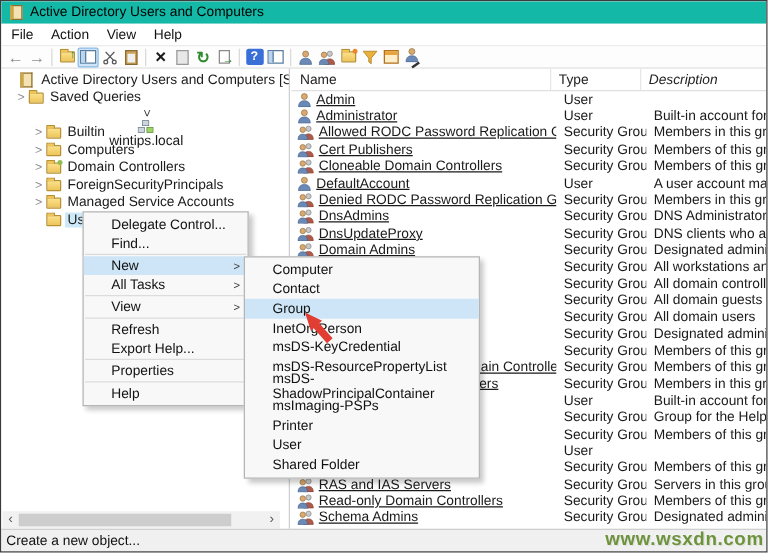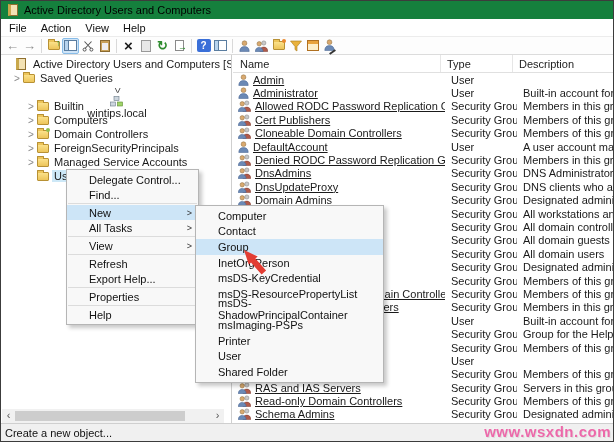--- a/index.html
+++ b/index.html
@@ -2,21 +2,21 @@
 <html><head>
 <meta charset="utf-8">
 <style>
   html,body{margin:0;padding:0;background:#888;}
   #window{
     position:relative;width:614px;height:442px;background:#fff;
     font-family:"Liberation Sans",sans-serif;font-size:11px;color:#1a1a1a;
     border:1px solid #3c3c3c;box-sizing:border-box;overflow:hidden;
   }
   
-  .titlebar{position:absolute;top:0;left:0;right:0;height:18px;background:#15803d;display:flex;align-items:center;}
+  .titlebar{position:absolute;top:0;left:0;right:0;height:18px;background:#14b8a6;display:flex;align-items:center;}
   .app-icon{width:10px;height:12px;margin:0 6px 0 7px;background:#f3e2b4;border:1px solid #8f6f2f;border-left:3px solid #c9a84c;box-sizing:border-box;}
   .title-text{font-size:11px;color:#000;}
   .menubar{position:absolute;top:18px;left:0;right:0;height:17px;background:#fff;display:flex;align-items:center;}
   .menubar .mitem{padding:0 7px;color:#111;}
   .menubar .mitem:first-child{padding-left:8px;}
   .toolbar{position:absolute;top:35px;left:0;right:0;height:19px;background:#fdfdfd;border-top:1px solid #ececec;border-bottom:1px solid #dcdcdc;display:flex;align-items:center;padding-left:3px;box-sizing:border-box;}
   .tb{width:17px;height:16px;display:flex;align-items:center;justify-content:center;position:relative;box-sizing:border-box;border-radius:2px;flex:0 0 auto;}
   .tb.selected{background:#cfe4f7;border:1px solid #88bce8;}
   .tbsep{width:7px;height:14px;flex:0 0 auto;position:relative;}
   .tbsep:before{content:"";position:absolute;left:3px;top:0;bottom:0;width:1px;background:#d9d9d9;}
@@ -51,42 +51,42 @@
   .hscroll{position:absolute;left:1px;bottom:0;width:222px;height:14px;background:#f1f1f1;}
   .sbtn{position:absolute;top:0;width:13px;height:14px;color:#555;font-size:11px;line-height:13px;text-align:center;}
   .sbtn.left{left:0;}
   .sbtn.right{right:0;}
   .sthumb{position:absolute;left:13px;top:2px;width:170px;height:10px;background:#cdcdcd;}
   .right-pane{position:absolute;top:54px;left:232px;right:0;bottom:18px;background:#fff;overflow:hidden;}
   .lheader{height:17px;display:flex;border-bottom:1px solid #e0e0e0;color:#222;align-items:center;}
   .hc{box-sizing:border-box;border-right:1px solid #e6e6e6;height:100%;display:flex;align-items:center;}
   .hc.c1{width:208px;padding-left:7px;}
   .hc.c2{width:72px;padding-left:6px;}
-  .hc.c3{flex:1;padding-left:6px;border-right:none;}
+  .hc.c3{flex:1;padding-left:6px;border-right:none;font-style:italic;}
   .lrow{height:13.4px;display:flex;align-items:center;white-space:nowrap;}
   .cell{box-sizing:border-box;overflow:hidden;white-space:nowrap;}
   .cn{width:212px;padding-left:5px;display:flex;align-items:center;text-decoration:underline;}
   .cn svg{margin-right:4px;flex:0 0 auto;}
   .ct{width:72px;padding-left:6px;}
   .cd{flex:1;padding-left:6px;}
   
   .statusbar{position:absolute;left:0;right:0;bottom:0;height:18px;background:#f0f0f0;border-top:1px solid #cfcfcf;display:flex;align-items:center;padding-left:4px;box-sizing:border-box;color:#111;}
   
   .menu{position:absolute;background:#f8f8f8;border:1px solid #b5b5b5;box-shadow:3px 3px 4px rgba(0,0,0,.22);padding:2px 0;box-sizing:border-box;z-index:50;}
   #ctxmenu{left:65px;top:168px;width:133px;}
   #submenu{left:194px;top:204px;width:189px;z-index:55;}
   .mi{position:relative;padding-left:22px;padding-right:16px;color:#111;display:flex;align-items:center;}
   #ctxmenu .mi{height:15px;}
   #submenu .mi{height:15.6px;}
   .mi.hl{background:#cde5f7;}
   .mi .sub{position:absolute;right:6px;font-size:9px;color:#333;}
   .msep{height:1px;background:#dcdcdc;margin:1px 1px;}
   
   #redarrow{position:absolute;left:240px;top:246px;z-index:70;}
-  .watermark{position:absolute;right:2px;bottom:1px;z-index:60;font-size:15px;font-weight:bold;color:#ec4899;opacity:.8;letter-spacing:.5px;text-shadow:1px 1px 0 #dcdcdc,-1px -1px 0 #f5f5f5;}
+  .watermark{position:absolute;right:2px;bottom:1px;z-index:60;font-size:15px;font-weight:bold;color:#4d7c0f;opacity:.8;letter-spacing:.5px;text-shadow:1px 1px 0 #dcdcdc,-1px -1px 0 #f5f5f5;}
 </style>
 </head>
 <body>
 
 <div id="window">
 
   <div class="titlebar">
     <span class="app-icon"></span>
     <span class="title-text">Active Directory Users and Computers</span>
   </div>

